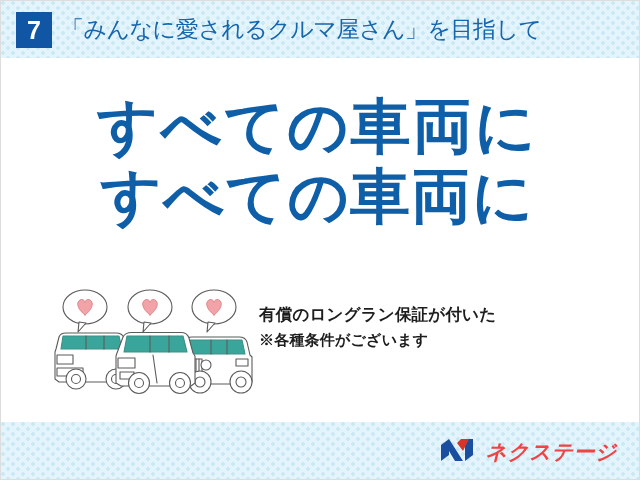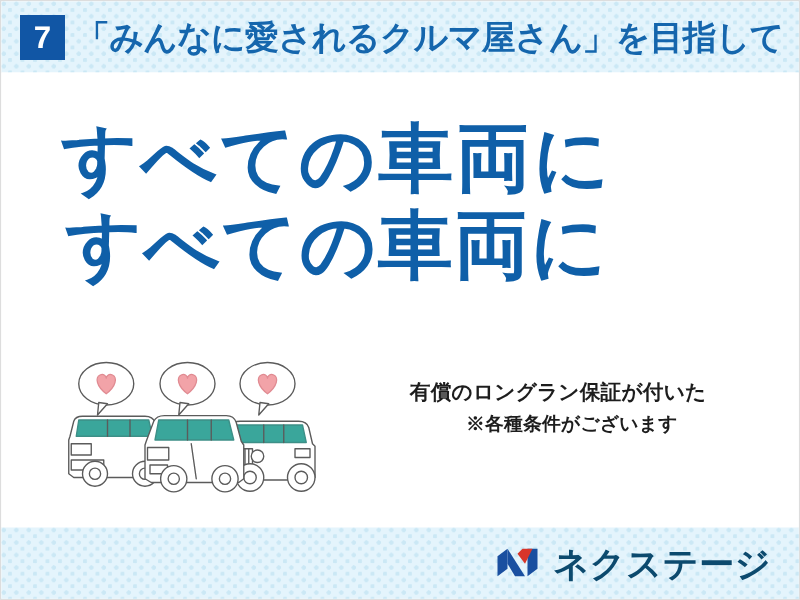--- a/index.html
+++ b/index.html
@@ -75,54 +75,54 @@
     font-size: 25px;
     font-weight: bold;
     line-height: 36px;
     text-align: center;
     letter-spacing: 0;
   }
   #header-title {
     flex: 1 1 auto;
     margin-left: 9px;
     color: #1566ad;
-    font-size: 27px;
-    font-weight: bold;
+    font-size: 23px;
+    font-weight: normal;
     letter-spacing: -0.5px;
     white-space: nowrap;
   }
 
   
   #headline {
     position: absolute;
     left: 0;
     top: 95px;
     width: 537px;
     text-align: center;
     color: #0f5fa8;
     font-weight: bold;
     letter-spacing: 1px;
     line-height: 1.03;
+    padding-left: 48px;
   }
   .headline-line {
     display: block;
     font-size: 60px;
     white-space: nowrap;
   }
   #headline-line-1 { letter-spacing: 2px; }
   #headline-line-2 { letter-spacing: 1px; margin-top: 8px; }
 
   
   #feature-row {
     position: absolute;
     left: 0;
     top: 286px;
     width: 640px;
     height: 120px;
-    text-align: center;
   }
 
   
   #cars-illustration {
     position: absolute;
     left: 52px;
     top: 0;
     width: 205px;
     height: 115px;
   }
@@ -135,40 +135,40 @@
     width: 375px;
     color: #1d1d1d;
     font-size: 16.5px;
     font-weight: bold;
     line-height: 1.62;
     letter-spacing: 0.2px;
   }
   .desc-line { display: block; white-space: nowrap; }
   #description-note {
     font-size: 15px;
-    margin-left: 22px;
   }
 
   
   #brand-logo {
     position: absolute;
     right: 22px;
     top: 436px;
     height: 30px;
     display: flex;
     align-items: center;
   }
   #brand-mark { flex: 0 0 auto; }
   #brand-name {
     margin-left: 7px;
-    color: #0c4a6e;
-    font-size: 28px;
+    color: #ef4444;
+    font-size: 21px;
     font-weight: bold;
     letter-spacing: 0.5px;
     white-space: nowrap;
+    font-style: italic;
   }
 </style>
 </head>
 <body>
 
 <div id="banner">
 
   <div id="dot-band-top" class="dot-band"></div>
   <div id="content-plate"></div>
   <div id="dot-band-bottom" class="dot-band"></div>

